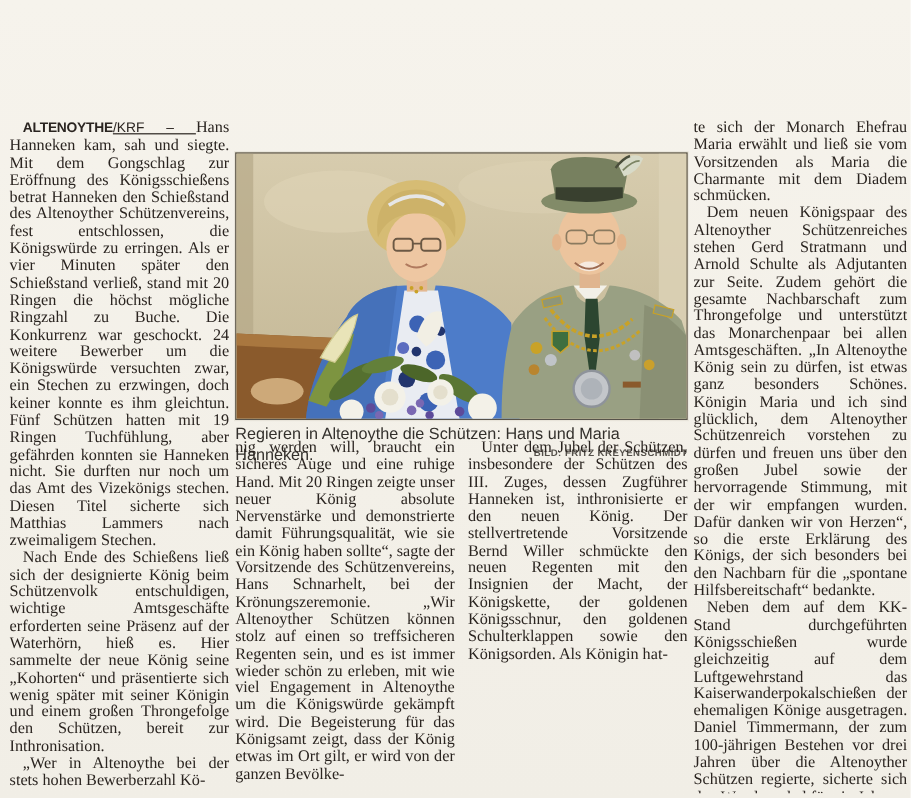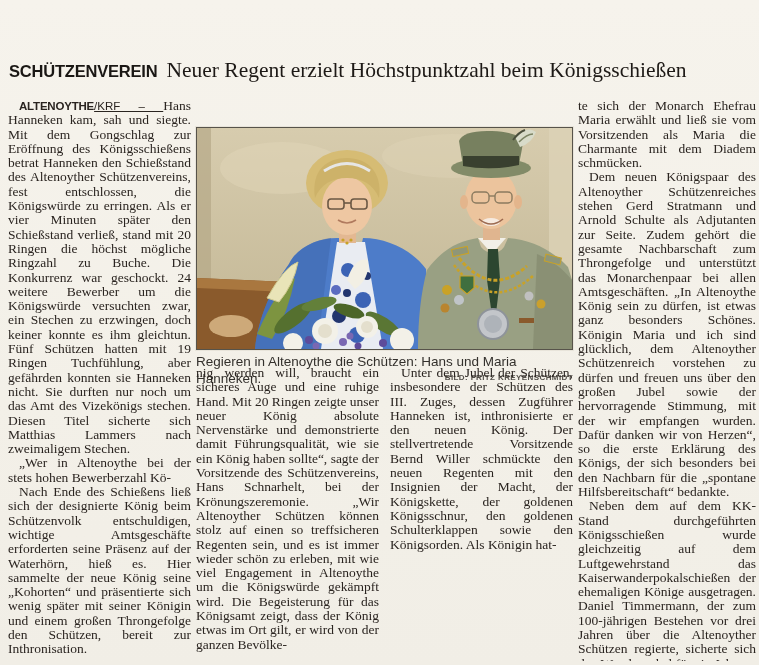--- a/index.html
+++ b/index.html
@@ -58,29 +58,25 @@
     font-family:"Liberation Sans",sans-serif;
     font-size:8px;letter-spacing:.4px;color:#55514b;font-weight:bold;text-align:right;
   }
 </style>
 </head>
 <body>
 
 <div id="page">
 
 
-  <div class="subhead">
-    <span class="kicker">SCHÜTZENVEREIN</span>
-    <span class="subtitle">Neuer Regent erzielt Höchstpunktzahl beim Königsschießen</span>
-  </div>
 
   <div id="col1" class="bt">
     <p><b class="dl">ALTENOYTHE</b><span class="dlr">/KRF – </span><span>Hans Hanneken kam, sah und siegte. Mit dem Gongschlag zur Eröffnung des Königsschießens betrat Hanneken den Schießstand des Altenoyther Schützenvereins, fest entschlossen, die Königswürde zu erringen. Als er vier Minuten später den Schießstand verließ, stand mit 20 Ringen die höchst mögliche Ringzahl zu Buche. Die Konkurrenz war geschockt. 24 weitere Bewerber um die Königswürde versuchten zwar, ein Stechen zu erzwingen, doch keiner konnte es ihm gleichtun. Fünf Schützen hatten mit 19 Ringen Tuchfühlung, aber gefährden konnten sie Hanneken nicht. Sie durften nur noch um das Amt des Vizekönigs stechen. Diesen Titel sicherte sich Matthias Lammers nach zweimaligem Stechen.</span></p>
+    <p class="ind">Nach Ende des Schießens ließ sich der designierte König beim Schützenvolk entschuldigen, wichtige Amtsgeschäfte erforderten seine Präsenz auf der Waterhörn, hieß es. Hier sammelte der neue König seine „Kohorten“ und präsentierte sich wenig später mit seiner Königin und einem großen Throngefolge den Schützen, bereit zur Inthronisation.</p>
     <p class="ind">„Wer in Altenoythe bei der stets hohen Bewerberzahl Kö-</p>
-    <p class="ind">Nach Ende des Schießens ließ sich der designierte König beim Schützenvolk entschuldigen, wichtige Amtsgeschäfte erforderten seine Präsenz auf der Waterhörn, hieß es. Hier sammelte der neue König seine „Kohorten“ und präsentierte sich wenig später mit seiner Königin und einem großen Throngefolge den Schützen, bereit zur Inthronisation.</p>
   </div>
 
   <div id="photo-block">
     <div class="photo-frame">
       <svg viewBox="0 0 375 221" preserveAspectRatio="none">
         <defs>
           <linearGradient id="wallg" x1="0" y1="0" x2="0" y2="1">
             <stop offset="0" stop-color="#d7ccae"></stop>
             <stop offset="1" stop-color="#c2b694"></stop>
           </linearGradient>

